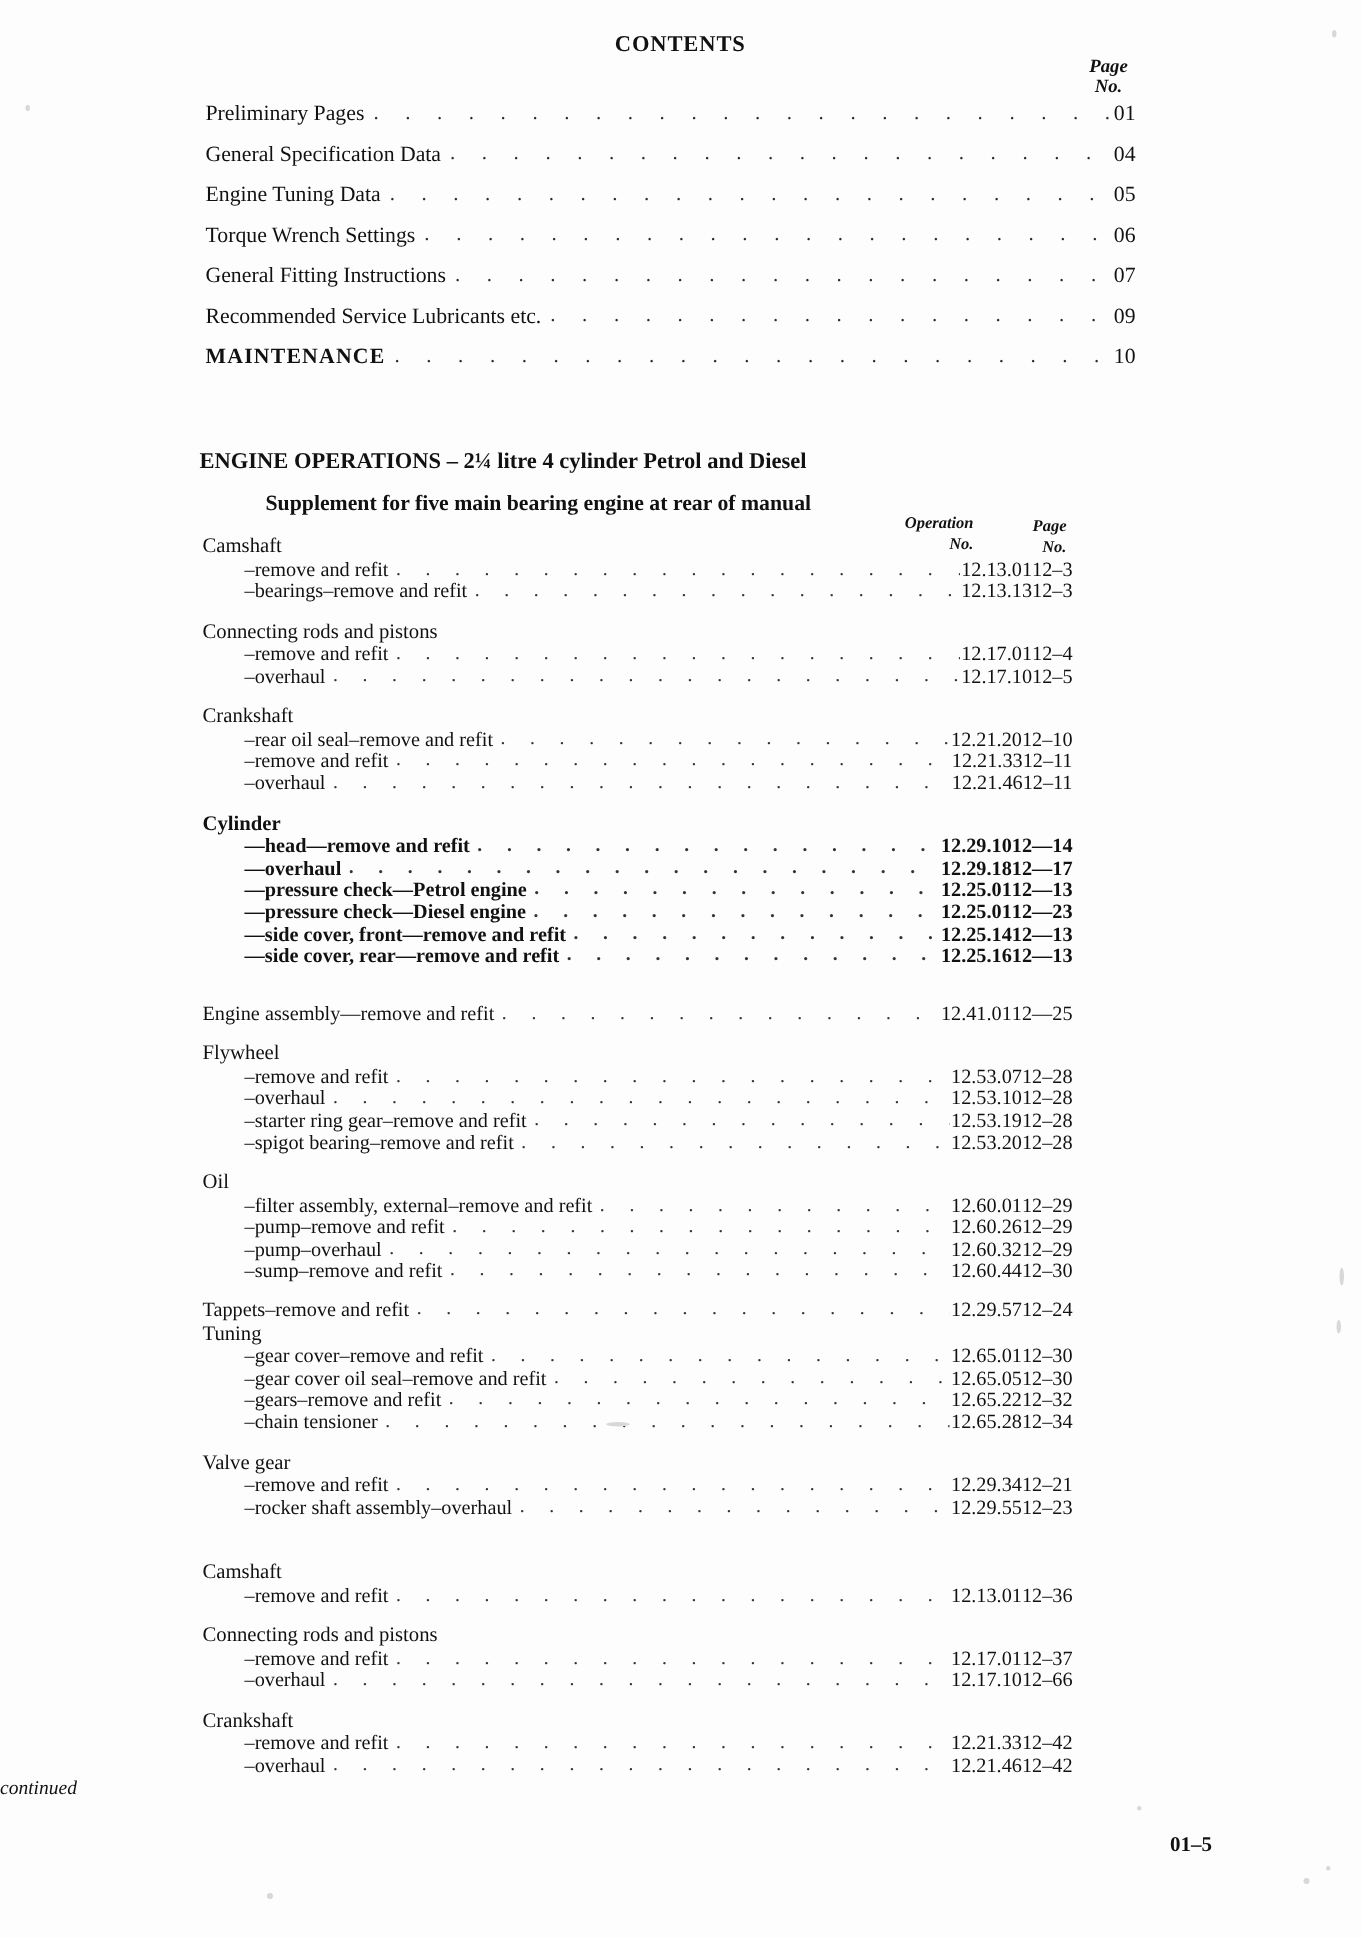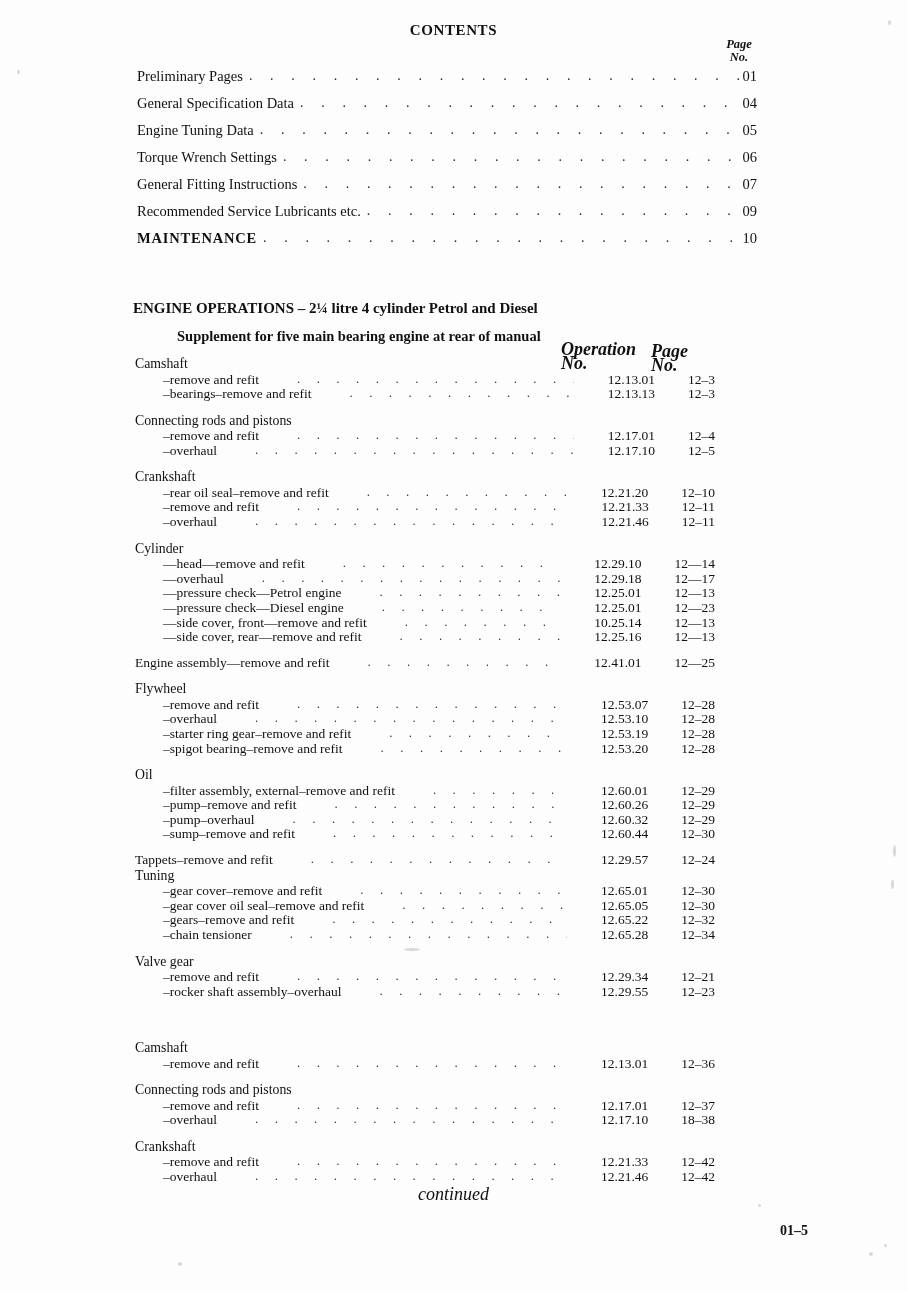--- a/index.html
+++ b/index.html
@@ -95,23 +95,23 @@
     font-weight: bold;
     font-size: 14.5px;
     white-space: nowrap;
     margin-left: 44px;
   }
 
   .col-heads {
     position: absolute;
     font-style: italic;
     font-weight: bold;
-    font-size: 18px;
+    font-size: 11px;
     line-height: 13.5px;
-    text-align: left;
+    text-align: right;
   }
   .col-heads.op  { left: 561px; width: 88px; }
   .col-heads.pg  { left: 651px; width: 60px; }
 
   .block {
     position: absolute;
     left: 135px;
     width: 580px;
   }
   .grp-title {
@@ -119,21 +119,20 @@
     white-space: nowrap;
     line-height: 15.5px;
     padding-bottom: 1px;
   }
   .entry {
     display: flex;
     align-items: flex-start;
     font-size: 13.5px;
     line-height: 14.6px;
     height: 14.6px;
-    gap: 33px;
   }
   .entry .ename {
     white-space: nowrap;
     padding-left: 28px;
     padding-right: 5px;
   }
   .entry.flush .ename { padding-left: 0; }
   .entry .eleader {
     flex: 1 1 auto;
     overflow: hidden;
@@ -155,23 +154,22 @@
     width: 62px;
     text-align: left;
     white-space: nowrap;
     font-size: 13.5px;
   }
 
   .continued {
     position: absolute;
     left: 0;
     width: 907px;
-    text-align: center;
     font-style: italic;
-    font-size: 18px;
+    font-size: 13px;
   }
   .folio {
     position: absolute;
     font-weight: bold;
     font-size: 14px;
   }
 
   
   .speck {
     position: absolute;
@@ -287,21 +285,21 @@
           <span class="eop">12.21.33</span>
           <span class="epg">12–11</span>
         </div>
         <div class="entry">
           <span class="ename">–overhaul</span>
           <span class="eleader">. . . . . . . . . . . . . . . . . . . . . . . . . . . . . . . . . . . . . . . . . . . . . . . . . . . . . . . . . . . . . . . . . . . . . . . . . . . . . . . .</span>
           <span class="eop">12.21.46</span>
           <span class="epg">12–11</span>
         </div>
       </div>
-      <div style="margin-bottom: 11px;">
+      <div style="margin-bottom: 24px; font-weight: bold;">
         <div class="grp-title">Cylinder</div>
         <div class="entry">
           <span class="ename">—head—remove and refit</span>
           <span class="eleader">. . . . . . . . . . . . . . . . . . . . . . . . . . . . . . . . . . . . . . . . . . . . . . . . . . . . . . . . . . . . . . . . . . . . . . . . . . . . . . . .</span>
           <span class="eop">12.29.10</span>
           <span class="epg">12—14</span>
         </div>
         <div class="entry">
           <span class="ename">—overhaul</span>
           <span class="eleader">. . . . . . . . . . . . . . . . . . . . . . . . . . . . . . . . . . . . . . . . . . . . . . . . . . . . . . . . . . . . . . . . . . . . . . . . . . . . . . . .</span>
@@ -316,21 +314,21 @@
         </div>
         <div class="entry">
           <span class="ename">—pressure check—Diesel engine</span>
           <span class="eleader">. . . . . . . . . . . . . . . . . . . . . . . . . . . . . . . . . . . . . . . . . . . . . . . . . . . . . . . . . . . . . . . . . . . . . . . . . . . . . . . .</span>
           <span class="eop">12.25.01</span>
           <span class="epg">12—23</span>
         </div>
         <div class="entry">
           <span class="ename">—side cover, front—remove and refit</span>
           <span class="eleader">. . . . . . . . . . . . . . . . . . . . . . . . . . . . . . . . . . . . . . . . . . . . . . . . . . . . . . . . . . . . . . . . . . . . . . . . . . . . . . . .</span>
-          <span class="eop">10.25.14</span>
+          <span class="eop">12.25.14</span>
           <span class="epg">12—13</span>
         </div>
         <div class="entry">
           <span class="ename">—side cover, rear—remove and refit</span>
           <span class="eleader">. . . . . . . . . . . . . . . . . . . . . . . . . . . . . . . . . . . . . . . . . . . . . . . . . . . . . . . . . . . . . . . . . . . . . . . . . . . . . . . .</span>
           <span class="eop">12.25.16</span>
           <span class="epg">12—13</span>
         </div>
       </div>
       <div style="margin-bottom: 11px;">
@@ -463,21 +461,21 @@
         <div class="entry">
           <span class="ename">–remove and refit</span>
           <span class="eleader">. . . . . . . . . . . . . . . . . . . . . . . . . . . . . . . . . . . . . . . . . . . . . . . . . . . . . . . . . . . . . . . . . . . . . . . . . . . . . . . .</span>
           <span class="eop">12.17.01</span>
           <span class="epg">12–37</span>
         </div>
         <div class="entry">
           <span class="ename">–overhaul</span>
           <span class="eleader">. . . . . . . . . . . . . . . . . . . . . . . . . . . . . . . . . . . . . . . . . . . . . . . . . . . . . . . . . . . . . . . . . . . . . . . . . . . . . . . .</span>
           <span class="eop">12.17.10</span>
-          <span class="epg">18–38</span>
+          <span class="epg">12–66</span>
         </div>
       </div>
       <div style="margin-bottom: 11px;">
         <div class="grp-title">Crankshaft</div>
         <div class="entry">
           <span class="ename">–remove and refit</span>
           <span class="eleader">. . . . . . . . . . . . . . . . . . . . . . . . . . . . . . . . . . . . . . . . . . . . . . . . . . . . . . . . . . . . . . . . . . . . . . . . . . . . . . . .</span>
           <span class="eop">12.21.33</span>
           <span class="epg">12–42</span>
         </div>

